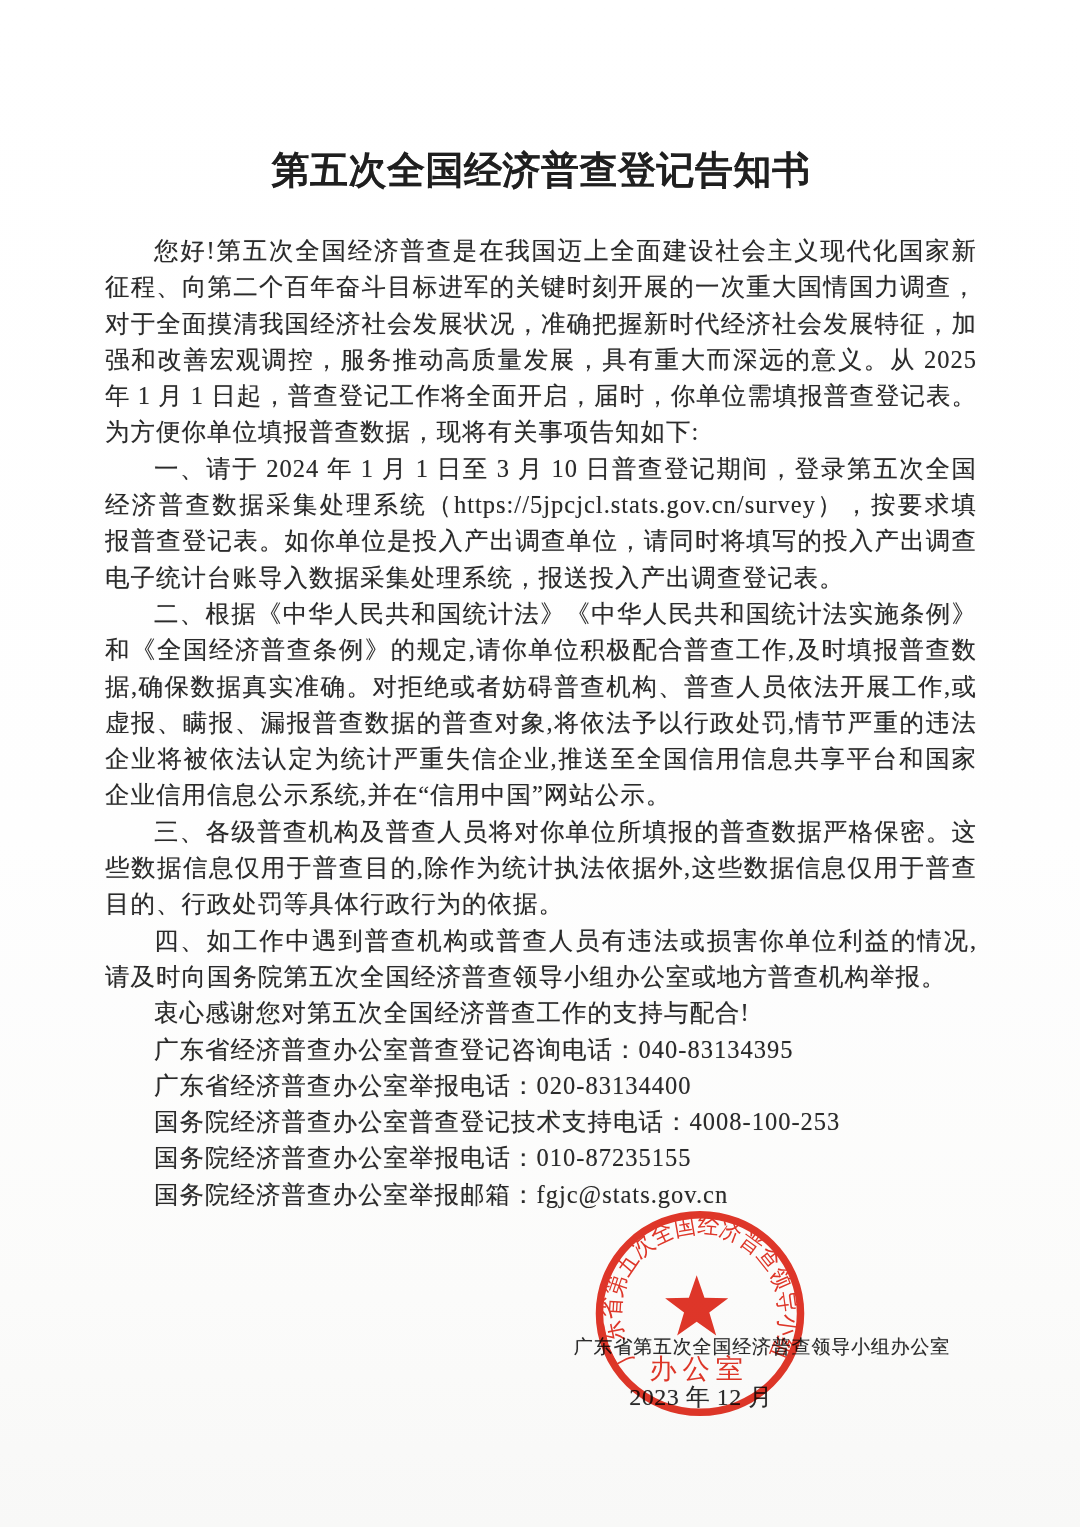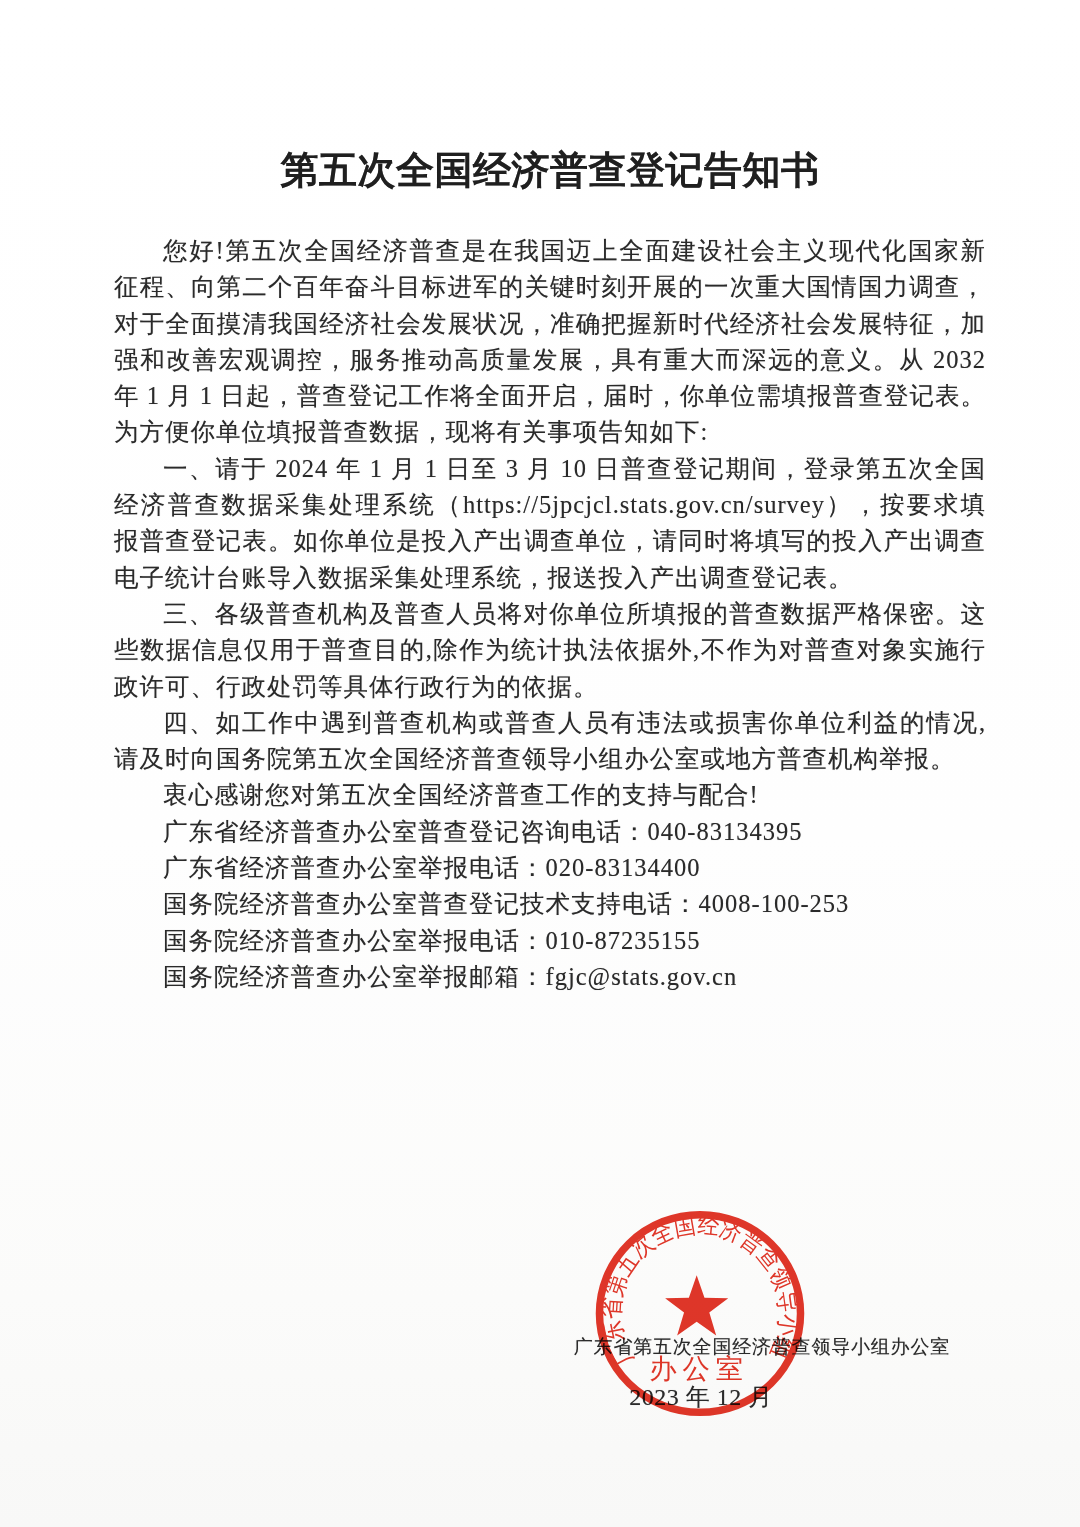--- a/index.html
+++ b/index.html
@@ -7,21 +7,21 @@
     position:relative;
     width:1080px; height:1527px;
     margin:0 auto;
     background:linear-gradient(180deg,#ffffff 0%,#fefefe 55%,#fbfbfa 85%,#f8f8f7 100%);
     overflow:hidden;
     font-family:"Liberation Serif","DejaVu Serif",serif;
     color:#2a2a2a;
   }
   .doc {
     position:absolute;
-    left:114px; top:146px; width:872px;
+    left:105px; top:146px; width:872px;
   }
   .title {
     margin:0 0 39px 0;
     font-size:38px; line-height:48px;
     font-weight:700;
     text-align:center;
     letter-spacing:0.5px;
     color:#1f1f1f;
     text-shadow:0 0 0.6px rgba(30,30,30,.55);
   }
@@ -80,23 +80,24 @@
 </style>
 </head>
 <body>
 
 <div class="page">
 
   <div class="doc">
     <h1 class="title">第五次全国经济普查登记告知书</h1>
 
     <div class="body">
-      <p class="indent">您好!第五次全国经济普查是在我国迈上全面建设社会主义现代化国家新征程、向第二个百年奋斗目标进军的关键时刻开展的一次重大国情国力调查，对于全面摸清我国经济社会发展状况，准确把握新时代经济社会发展特征，加强和改善宏观调控，服务推动高质量发展，具有重大而深远的意义。从 2032 年 1 月 1 日起，普查登记工作将全面开启，届时，你单位需填报普查登记表。为方便你单位填报普查数据，现将有关事项告知如下:</p>
+      <p class="indent">您好!第五次全国经济普查是在我国迈上全面建设社会主义现代化国家新征程、向第二个百年奋斗目标进军的关键时刻开展的一次重大国情国力调查，对于全面摸清我国经济社会发展状况，准确把握新时代经济社会发展特征，加强和改善宏观调控，服务推动高质量发展，具有重大而深远的意义。从 2025 年 1 月 1 日起，普查登记工作将全面开启，届时，你单位需填报普查登记表。为方便你单位填报普查数据，现将有关事项告知如下:</p>
       <p class="indent">一、请于 2024 年 1 月 1 日至 3 月 10 日普查登记期间，登录第五次全国经济普查数据采集处理系统（https://5jpcjcl.stats.gov.cn/survey），按要求填报普查登记表。如你单位是投入产出调查单位，请同时将填写的投入产出调查电子统计台账导入数据采集处理系统，报送投入产出调查登记表。</p>
-      <p class="indent">三、各级普查机构及普查人员将对你单位所填报的普查数据严格保密。这些数据信息仅用于普查目的,除作为统计执法依据外,不作为对普查对象实施行政许可、行政处罚等具体行政行为的依据。</p>
+      <p class="indent">二、根据《中华人民共和国统计法》《中华人民共和国统计法实施条例》和《全国经济普查条例》的规定,请你单位积极配合普查工作,及时填报普查数据,确保数据真实准确。对拒绝或者妨碍普查机构、普查人员依法开展工作,或虚报、瞒报、漏报普查数据的普查对象,将依法予以行政处罚,情节严重的违法企业将被依法认定为统计严重失信企业,推送至全国信用信息共享平台和国家企业信用信息公示系统,并在“信用中国”网站公示。</p>
+      <p class="indent">三、各级普查机构及普查人员将对你单位所填报的普查数据严格保密。这些数据信息仅用于普查目的,除作为统计执法依据外,这些数据信息仅用于普查目的、行政处罚等具体行政行为的依据。</p>
       <p class="indent">四、如工作中遇到普查机构或普查人员有违法或损害你单位利益的情况,请及时向国务院第五次全国经济普查领导小组办公室或地方普查机构举报。</p>
       <p class="indent">衷心感谢您对第五次全国经济普查工作的支持与配合!</p>
       <p class="indent">广东省经济普查办公室普查登记咨询电话：040-83134395</p>
       <p class="indent">广东省经济普查办公室举报电话：020-83134400</p>
       <p class="indent">国务院经济普查办公室普查登记技术支持电话：4008-100-253</p>
       <p class="indent">国务院经济普查办公室举报电话：010-87235155</p>
       <p class="indent">国务院经济普查办公室举报邮箱：fgjc@stats.gov.cn</p>
     </div>
   </div>
 

